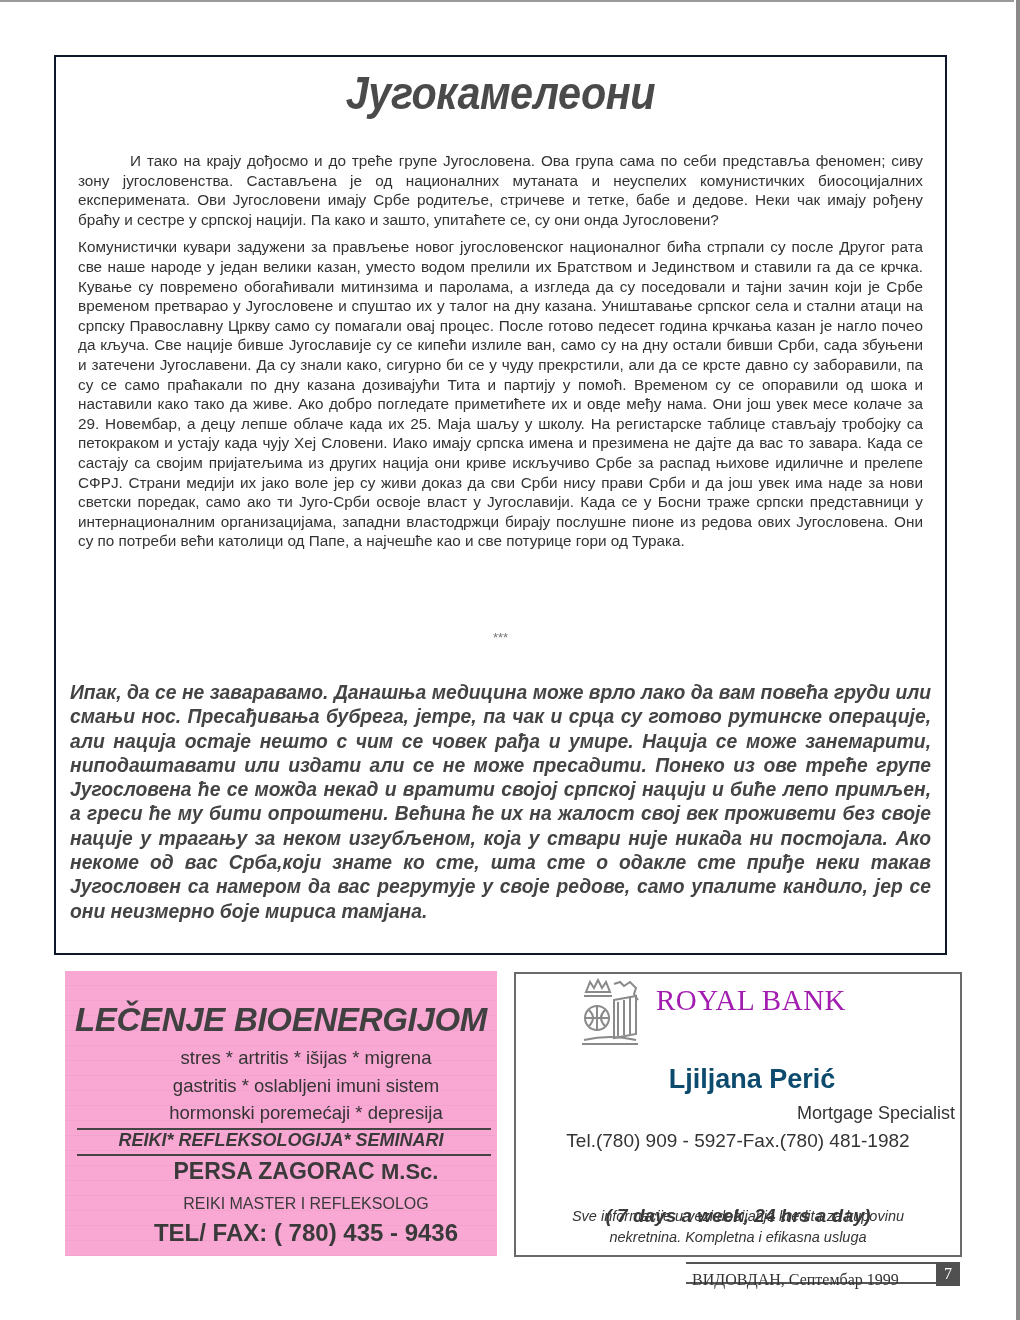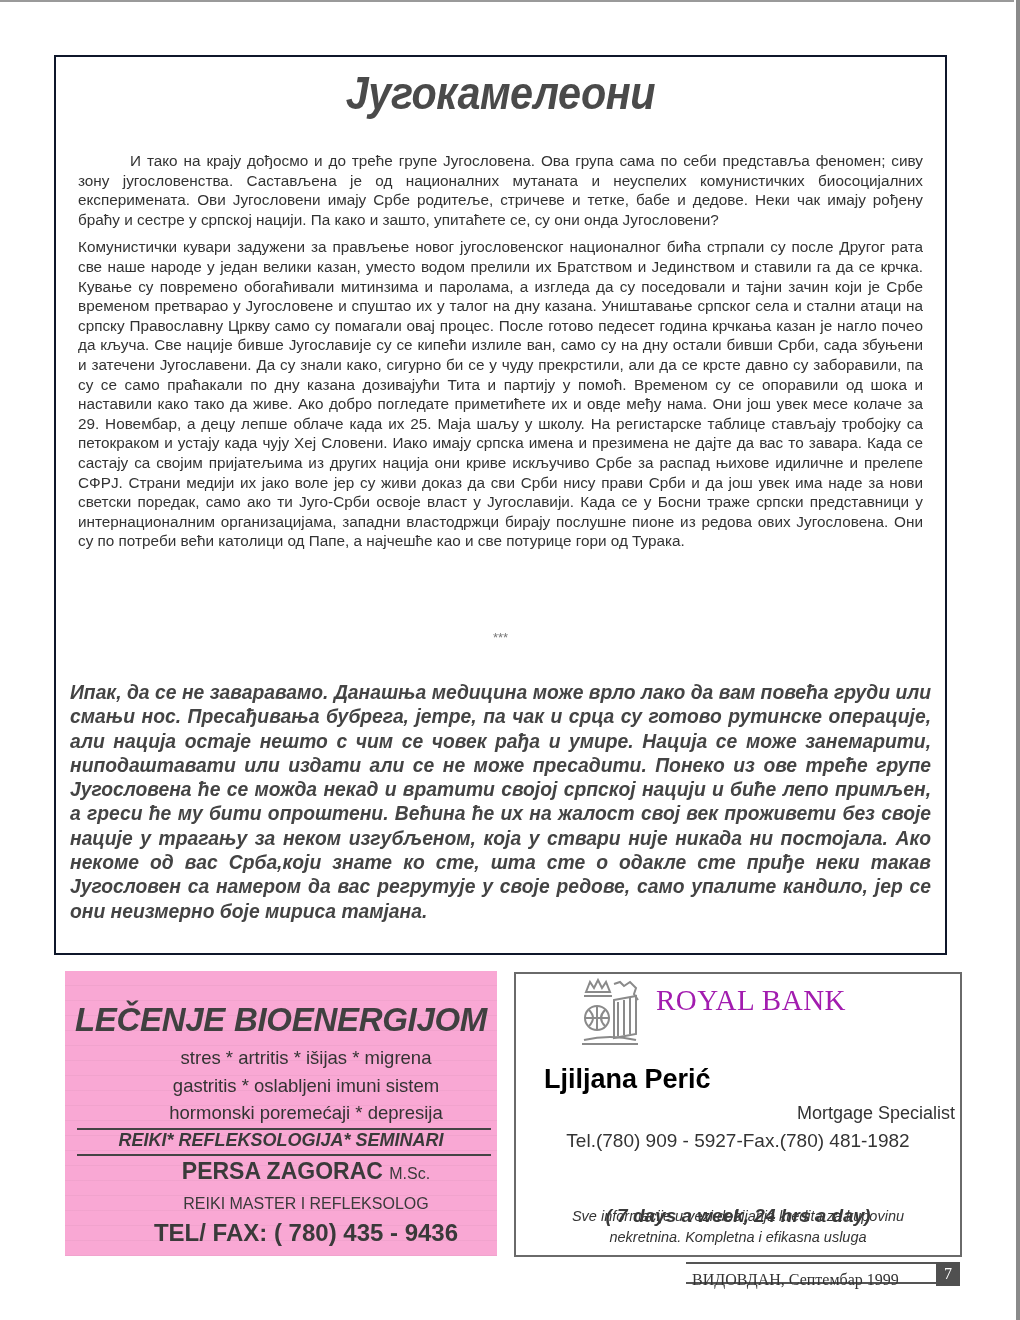--- a/index.html
+++ b/index.html
@@ -59,41 +59,41 @@
   .ad-left .rule1 { top: 157px; }
   .ad-left .rule2 { top: 183px; }
   .ad-left .services {
     position: absolute; left: 0; right: 0; top: 159px; text-align: center;
     font-weight: bold; font-style: italic; font-size: 18px; color: #3a3a3a;
   }
   .ad-left .person {
     position: absolute; left: 50px; right: 0; top: 187px; text-align: center;
     font-weight: bold; font-size: 23px; color: #3a3a3a;
   }
-  .ad-left .person .title-suffix { font-weight: normal; font-size: 16px; }
+  .ad-left .person .title-suffix { font-weight: bold; font-size: 22px; }
   .ad-left .role {
     position: absolute; left: 50px; right: 0; top: 224px; text-align: center; font-size: 16px; color: #3a3a3a;
   }
   .ad-left .phone {
     position: absolute; left: 50px; right: 0; top: 248px; text-align: center;
     font-weight: bold; font-size: 24px; color: #3a3a3a;
   }
 
   .ad-right {
     position: absolute; left: 514px; top: 972px; width: 448px; height: 285px;
     border: 2px solid #6a6a6a; box-sizing: border-box;
   }
   .ad-right .logo-icon { position: absolute; left: 64px; top: 4px; width: 60px; height: 70px; }
   .ad-right .bank-name {
     position: absolute; left: 140px; top: 10px; font-family: "Liberation Serif", serif;
     font-size: 29px; color: #a21caf; letter-spacing: 0.5px;
   }
   .ad-right .agent-name {
-    position: absolute; left: 0; right: 0; top: 90px; 
-    font-weight: bold; font-size: 27px; color: #000000; padding-left: 28px;
+    position: absolute; left: 0; right: 0; top: 90px; text-align: center;
+    font-weight: bold; font-size: 27px; color: #0c4a6e; padding-left: 28px;
   }
   .ad-right .agent-role {
     position: absolute; left: 0; right: 5px; top: 129px; text-align: right; font-size: 18px; color: #333;
   }
   .ad-right .contact {
     position: absolute; left: 0; right: 0; top: 156px; text-align: center; font-size: 19px; color: #333;
   }
   .ad-right .desc {
     position: absolute; left: 20px; right: 20px; top: 184px; text-align: center;
     font-style: italic; font-size: 14.5px; line-height: 21px; color: #333; margin-top: 48px;

